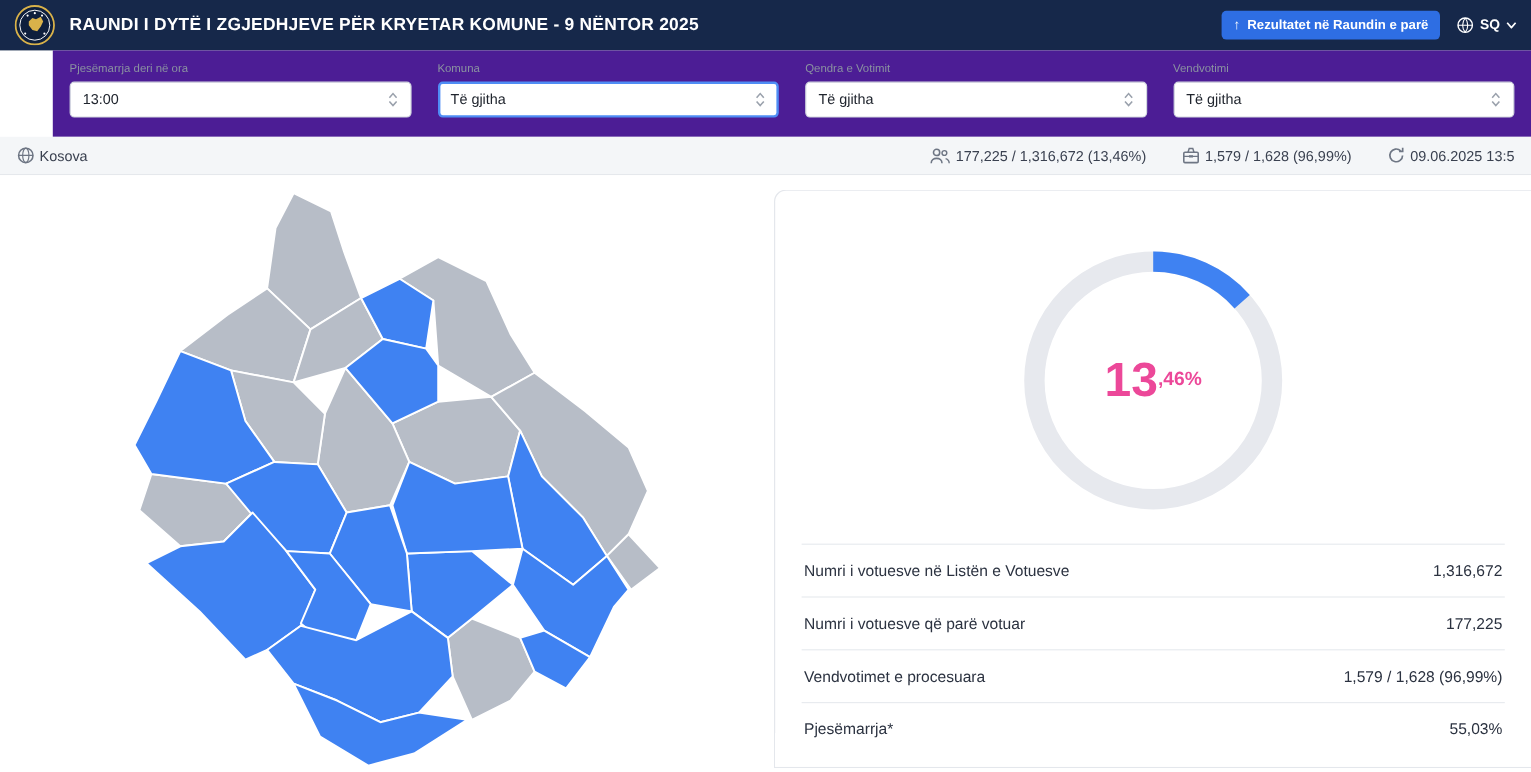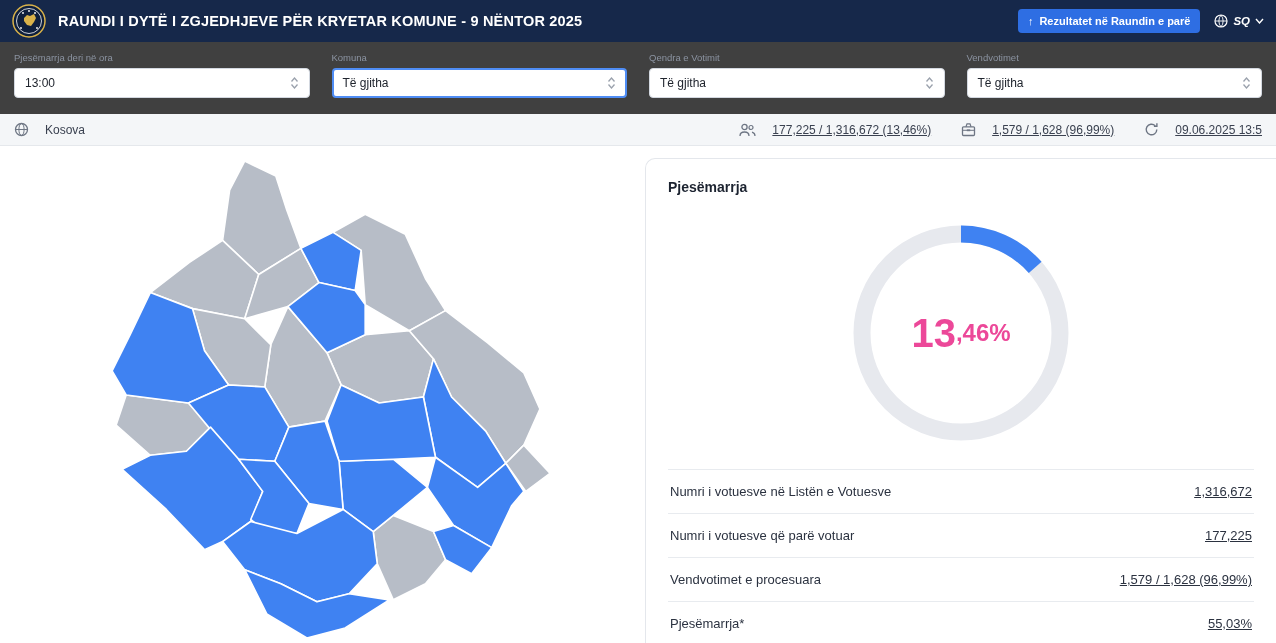--- a/index.html
+++ b/index.html
@@ -15,65 +15,65 @@
   .hdr h1{
     flex:1;margin:0;font-size:14.5px;font-weight:bold;color:#ffffff;
     letter-spacing:.2px;white-space:nowrap;overflow:hidden;
   }
   .hdr-right{display:flex;align-items:center;gap:14px;}
   .fr-btn{
     display:flex;align-items:center;gap:6px;background:#2e6ee3;color:#fff;
     border:none;border-radius:4px;font-family:inherit;font-size:11px;
     font-weight:bold;padding:6px 10px;cursor:pointer;white-space:nowrap;
   }
-  .lang{display:flex;align-items:center;gap:5px;color:#fff;font-size:11.5px;font-weight:bold;cursor:pointer;font-style:italic;}
+  .lang{display:flex;align-items:center;gap:5px;color:#fff;font-size:11.5px;font-weight:bold;cursor:pointer;}
   
   .filters{
-    background:#404040;display:flex;gap:22px;padding:10px 14px 16px;box-sizing:border-box;
+    background:#4c1d95;display:flex;gap:22px;padding:10px 14px 16px;box-sizing:border-box;margin-left:44px;
   }
   .fgroup{flex:1;min-width:0;}
   .flabel{font-size:9.5px;color:#8b93a1;margin-bottom:5px;}
   .fselect{
     background:#fff;border:1px solid #d3d8e0;border-radius:4px;height:30px;
     display:flex;align-items:center;justify-content:space-between;
     padding:12px 10px;font-size:12px;color:#20252e;cursor:pointer;box-sizing:border-box;
   }
   .fselect.focused{border:2px solid #4f8df5;padding:0 9px;}
   
   .rbar{
     background:#f4f6f8;border-bottom:1px solid #e5e8ec;display:flex;
     align-items:center;justify-content:space-between;padding:8px 14px;
     font-size:12px;color:#3a4150;box-sizing:border-box;
   }
-  .rleft,.stat{display:flex;align-items:center;gap:16px;white-space:nowrap;text-align:center;}
-  .rright{display:flex;align-items:center;gap:30px;overflow:hidden;text-decoration:underline;}
+  .rleft,.stat{display:flex;align-items:center;gap:4px;white-space:nowrap;text-align:center;}
+  .rright{display:flex;align-items:center;gap:30px;overflow:hidden;}
   
   .main{display:flex;background:#fff;}
   .map-wrap{width:645px;display:flex;justify-content:center;padding-top:12px;box-sizing:border-box;}
   .map-wrap svg{display:block;}
   .mb{fill:#3f82f2;stroke:#ffffff;stroke-width:1.6;stroke-linejoin:round;}
   .mg{fill:#b7bdc7;stroke:#ffffff;stroke-width:1.6;stroke-linejoin:round;}
   
   .card{
     flex:1;margin-top:12px;border:1px solid #e4e7ec;border-radius:10px 0 0 0;
     border-right:none;padding:20px 22px 0 22px;box-sizing:border-box;min-height:480px;
   }
   .card h2{margin:0;font-size:14px;font-weight:bold;color:#1c2330;}
   .donut{width:232px;height:232px;margin:22px auto 20px;position:relative;}
   .donut-label{
     position:absolute;inset:0;display:flex;align-items:center;justify-content:center;
     color:#ec4899;
   }
   .donut-label .big{font-size:40px;font-weight:bold;line-height:1;}
-  .donut-label .suffix{font-size:24px;font-weight:bold;align-self:center;}
+  .donut-label .suffix{font-size:16px;font-weight:bold;align-self:center;}
   .prow{
     display:flex;justify-content:space-between;align-items:flex-end;
     border-top:1px solid #e8ebef;padding:14px 2px;font-size:13px;color:#2b3240;
   }
-  .prow .pval{white-space:nowrap;text-decoration:underline;}
+  .prow .pval{white-space:nowrap;}
 </style>
 </head>
 <body>
 
 <header class="hdr">
   <span style="display:flex;">
     <svg width="34" height="34" viewBox="0 0 34 34">
       <circle cx="17" cy="17" r="16" fill="#0e1f3d" stroke="#d9b24a" stroke-width="1.5"></circle>
       <circle cx="17" cy="17" r="12.5" fill="none" stroke="#ffffff" stroke-width="0.8"></circle>
       <path d="M12 14l3-3 3 1 4-2 2 4-2 4-3 4-4-1-3-4z" fill="#d9b24a"></path>
@@ -140,21 +140,21 @@
       <span>Të gjitha</span>
       <span style="display:flex;">
         <svg width="9" height="14" viewBox="0 0 9 14">
             <path d="M1.5 5.5L4.5 2l3 3.5" fill="none" stroke="#9aa1ac" stroke-width="1.3"></path>
             <path d="M1.5 8.5l3 3.5 3-3.5" fill="none" stroke="#9aa1ac" stroke-width="1.3"></path>
           </svg>
       </span>
     </div>
   </div>
   <div class="fgroup">
-    <div class="flabel">Vendvotimet</div>
+    <div class="flabel">Vendvotimi</div>
     <div class="fselect">
       <span>Të gjitha</span>
       <span style="display:flex;">
         <svg width="9" height="14" viewBox="0 0 9 14">
             <path d="M1.5 5.5L4.5 2l3 3.5" fill="none" stroke="#9aa1ac" stroke-width="1.3"></path>
             <path d="M1.5 8.5l3 3.5 3-3.5" fill="none" stroke="#9aa1ac" stroke-width="1.3"></path>
           </svg>
       </span>
     </div>
   </div>
@@ -234,21 +234,20 @@
       <polygon class="mb" points="136,226 172,228 196,268 182,302 146,300 116,268 96,244"></polygon>
       <polygon class="mb" points="196,268 232,262 246,302 250,350 216,344 190,312 182,302"></polygon>
       <polygon class="mb" points="58,296 94,292 118,268 146,300 170,332 158,362 130,382 112,390 74,350 30,310"></polygon>
       <polygon class="mb" points="146,300 182,302 216,344 204,374 168,368 158,360 170,332"></polygon>
       <polygon class="mb" points="158,362 204,374 250,350 280,372 284,404 256,434 224,442 188,424 152,410 130,382"></polygon>
       <polygon class="mb" points="152,410 188,424 224,442 256,434 296,440 252,468 214,478 174,454"></polygon>
     </svg>
   </div>
 
   <section class="card">
-    <h2>Pjesëmarrja</h2>
 
     <div class="donut">
       <svg width="232" height="232" viewBox="0 0 232 232">
         <circle cx="116" cy="116" r="99" fill="none" stroke="#e7e9ee" stroke-width="17"></circle>
         <circle id="donut-arc" cx="116" cy="116" r="99" fill="none" stroke="#3f82f2" stroke-width="17" transform="rotate(-90 116 116)" stroke-dasharray="83.72595749229087 622.0353454107791"></circle>
       </svg>
       <div class="donut-label">
         <span class="big">13</span>
         <span class="suffix">,46%</span>
       </div>

